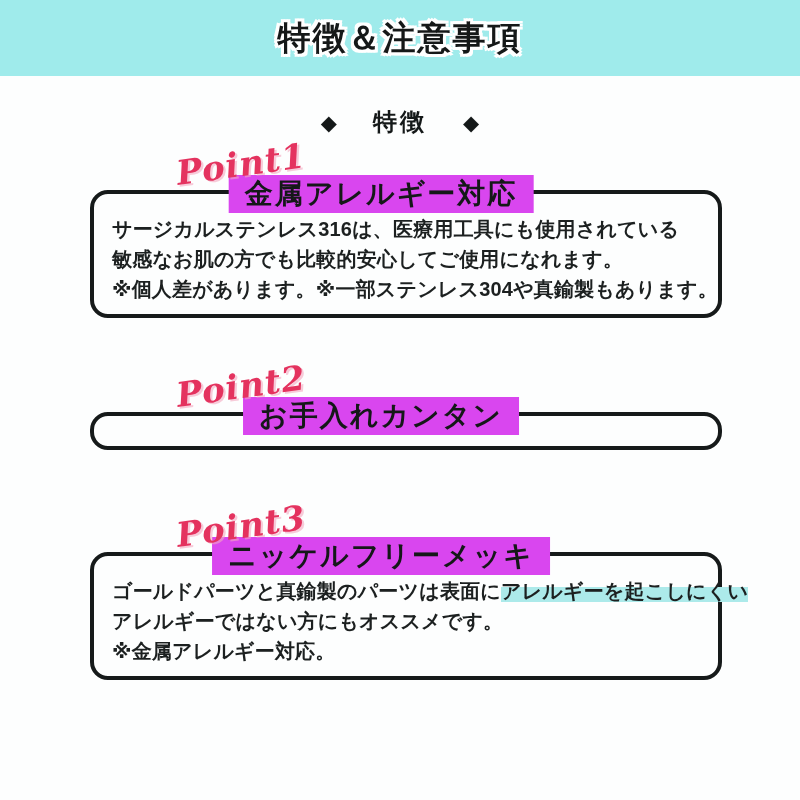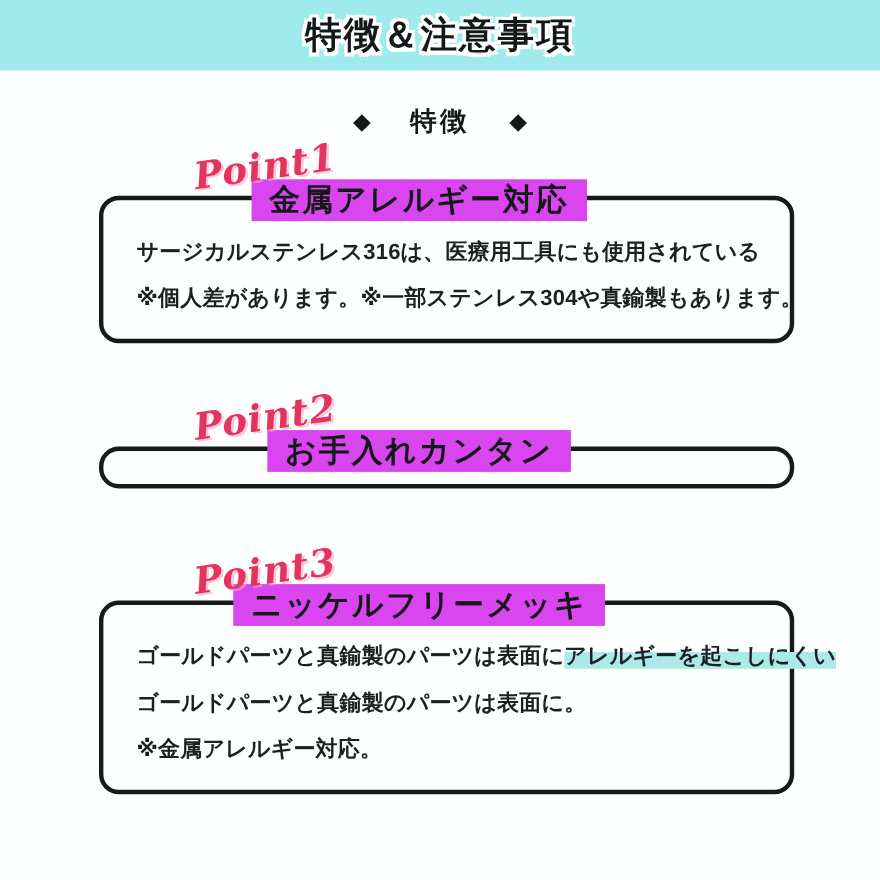--- a/index.html
+++ b/index.html
@@ -6,21 +6,21 @@
   html,body{margin:0;padding:0;}
   body{
     width:800px;height:800px;overflow:hidden;
     background:#fdfefe;
     font-family:"Liberation Sans","DejaVu Sans",sans-serif;
     color:var(--ink,#1c2020);
     -webkit-font-smoothing:antialiased;
   }
   
   .band{
-    height:64px;
+    height:76px;
     background:var(--band,#9febeb);
     display:flex;align-items:center;justify-content:center;
   }
   .band-title{
     margin:0;
     font-size:33px;font-weight:800;letter-spacing:2px;
     color:#151818;
     text-shadow:
       -3px -3px 0 #fff, 3px -3px 0 #fff, -3px 3px 0 #fff, 3px 3px 0 #fff,
       -3px 0 0 #fff, 3px 0 0 #fff, 0 -3px 0 #fff, 0 3px 0 #fff;
@@ -61,21 +61,21 @@
   }
   .box-title{
     position:absolute;top:0;left:46%;
     transform:translate(-50%,-50%);
     background:#d946ef;
     padding:0 16px;
     font-size:28px;font-weight:800;letter-spacing:2px;
     white-space:nowrap;color:#141818;
   }
   .line{
-    margin:12px;
+    margin:0;
     font-size:20px;font-weight:700;line-height:30px;
     white-space:nowrap;letter-spacing:0.2px;
   }
   .hl{
     background-image:linear-gradient(to bottom, transparent 30%, var(--highlight,#aceaea) 30%);
   }
 </style>
 </head>
 <body>
 
@@ -89,34 +89,35 @@
     <span class="dia">◆</span>
     <span class="dia-text">特徴</span>
     <span class="dia">◆</span>
   </div>
 
   <section class="point-section ps1">
     <div class="point-badge">Point1</div>
     <div class="box">
       <div class="box-title">金属アレルギー対応</div>
       <p class="line"><span>サージカルステンレス316は、医療用工具にも使用されている</span><span class="hl"></span><span></span></p>
+      <p class="line"><span>敏感なお肌の方でも比較的安心してご使用になれます。</span><span class="hl"></span><span></span></p>
       <p class="line"><span>※個人差があります。※一部ステンレス304や真鍮製もあります。</span><span class="hl"></span><span></span></p>
     </div>
   </section>
 
   <section class="point-section ps2">
     <div class="point-badge">Point2</div>
     <div class="box">
       <div class="box-title">お手入れカンタン</div>
     </div>
   </section>
 
   <section class="point-section ps3">
     <div class="point-badge">Point3</div>
     <div class="box">
       <div class="box-title">ニッケルフリーメッキ</div>
       <p class="line"><span>ゴールドパーツと真鍮製のパーツは表面に</span><span class="hl">アレルギーを起こしにくい</span><span></span></p>
-      <p class="line"><span>ゴールドパーツと真鍮製のパーツは表面に。</span><span class="hl"></span><span></span></p>
+      <p class="line"><span>アレルギーではない方にもオススメです。</span><span class="hl"></span><span></span></p>
       <p class="line"><span>※金属アレルギー対応。</span><span class="hl"></span><span></span></p>
     </div>
   </section>
 
 </div>
 
 </body></html>

